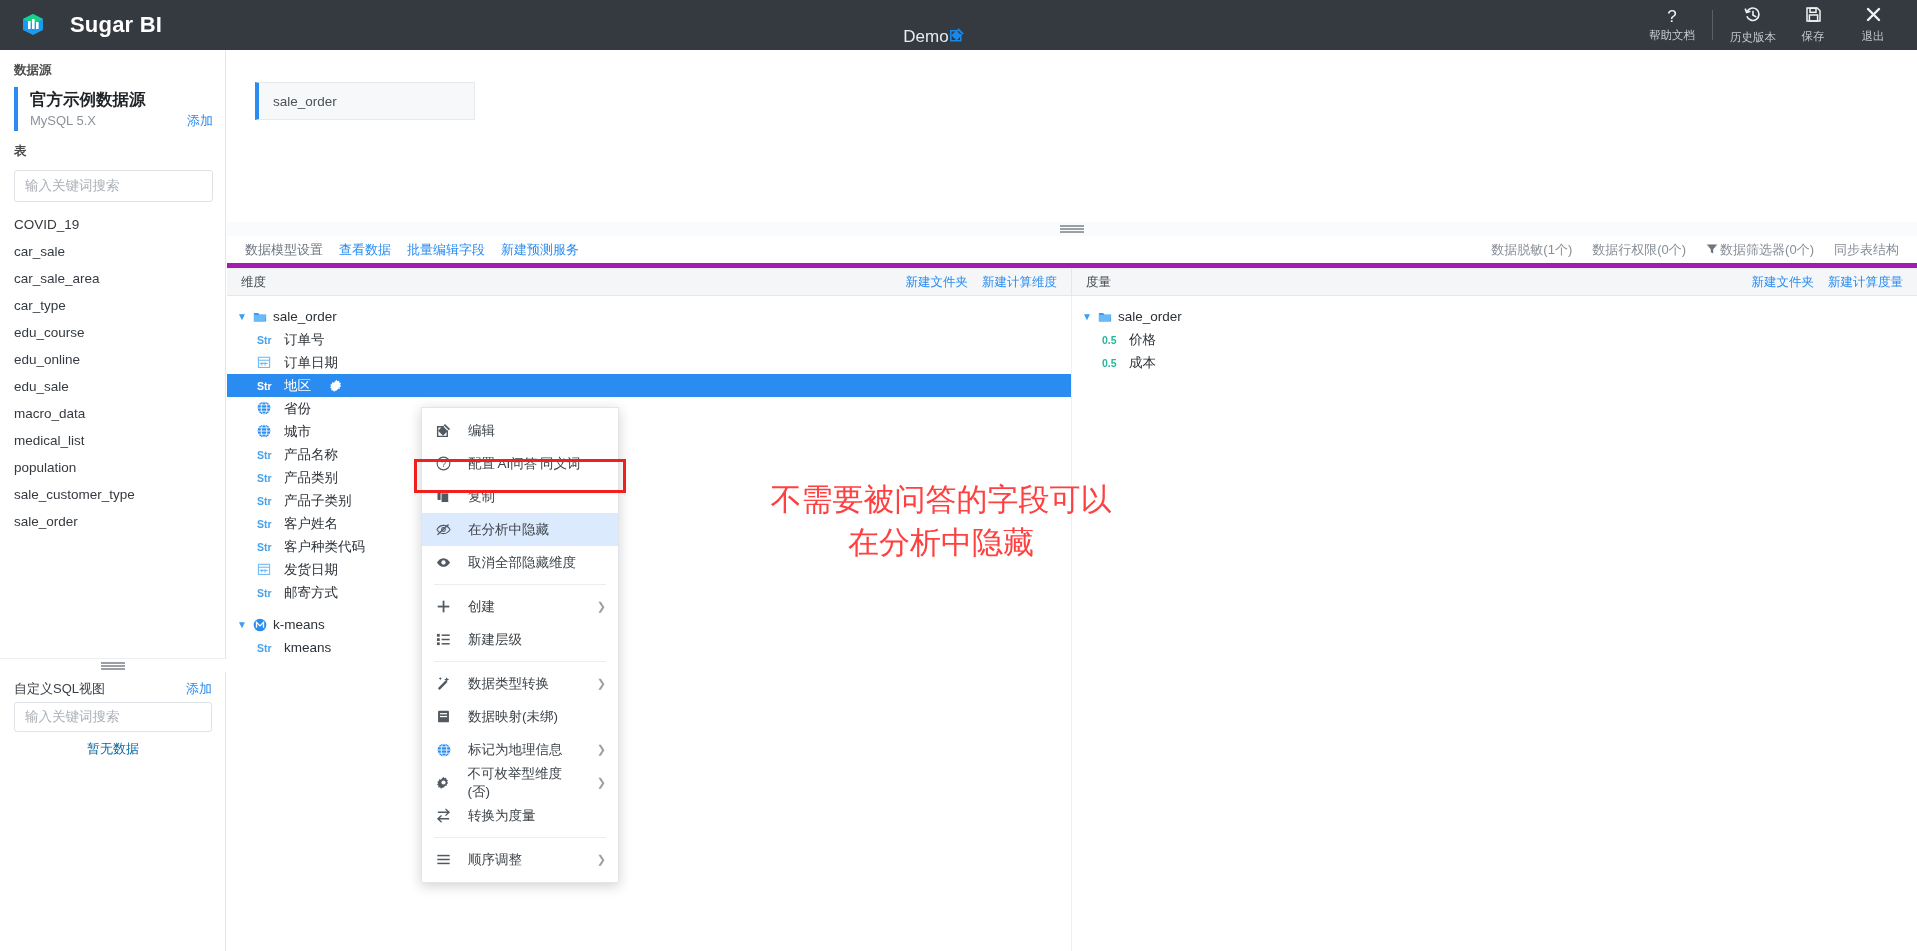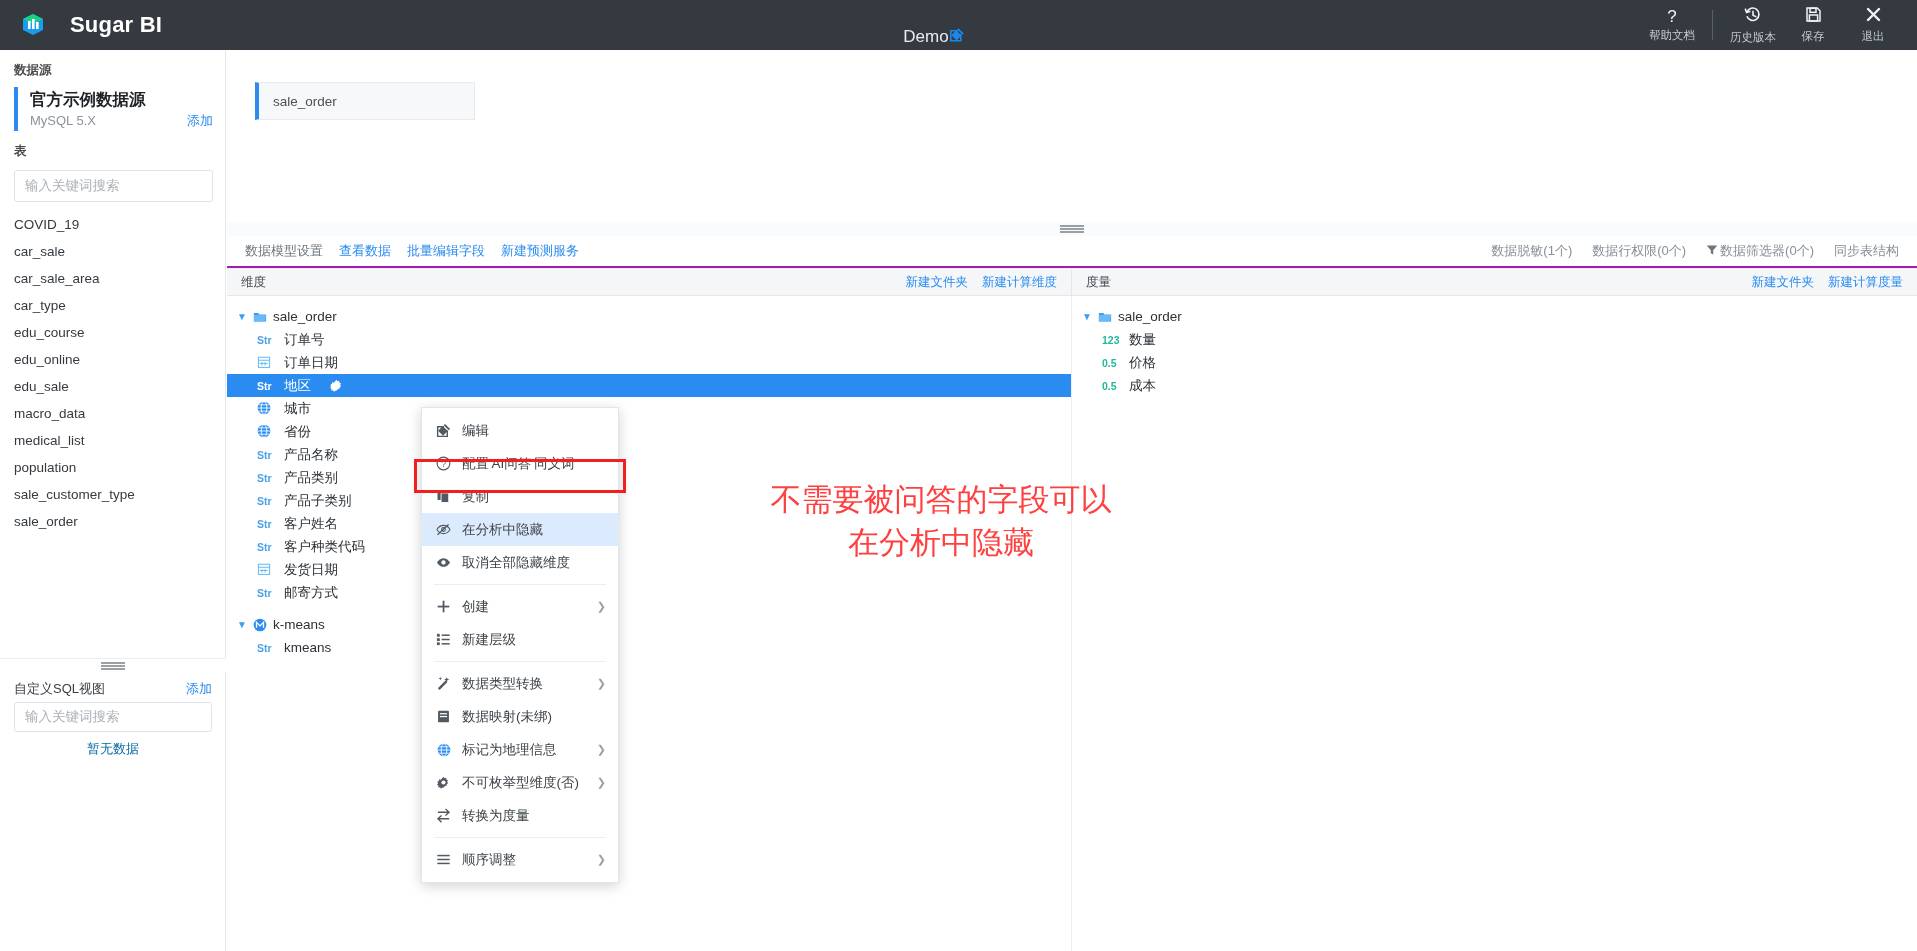--- a/index.html
+++ b/index.html
@@ -116,21 +116,21 @@
     position: absolute; left: 227px; top: 222px;
     width: 1690px; height: 14px; background: #fafbfc;
     display: flex; align-items: center; justify-content: center;
     cursor: row-resize;
   }
 
   
   .model-toolbar {
     position: absolute; left: 227px; top: 236px;
     width: 1690px; height: 32px;
-    background: #ffffff; border-bottom: 2px solid #a21caf;
+    background: #ffffff; border-bottom: 5px solid #a21caf;
     display: flex; padding: 0 18px;
   }
   .mt-left { display: flex; align-items: center; gap: 16px; }
   .mt-right { margin-left: auto; display: flex; align-items: center; gap: 20px; }
   .mt-static { font-size: 13px; color: #6c757d; }
   .mt-link { font-size: 13px; color: #2a8cf0; cursor: pointer; }
   .mt-right .mt-static { color: #868e96; }
   .filter-icon { margin-right: 2px; display: inline-block; vertical-align: -1px; }
 
   
@@ -171,21 +171,21 @@
     position: absolute; left: 421px; top: 407px;
     width: 198px;
     background: #ffffff;
     border: 1px solid #e2e5e9;
     box-shadow: 0 3px 12px rgba(0,0,0,.18);
     padding: 6px 0 6px 0;
     z-index: 30;
   }
   .ctx-item {
     height: 33px; display: flex; align-items: center;
-    padding: 0 12px 0 14px; gap: 11px;
+    padding: 0 12px 0 14px; gap: 17px;
     font-size: 13.5px; color: #3d4349; cursor: pointer;
   }
   .ctx-item.active { background: #dbeafd; }
   .ctx-ico { width: 15px; display: inline-flex; justify-content: center; color: #525960; }
   .ctx-arrow { margin-left: auto; color: #9aa0a6; font-size: 11px; }
   .ctx-sep { height: 1px; background: #eceef1; margin: 5px 12px; }
   .ctx-highlight {
     position: absolute; left: 414px; top: 459px;
     width: 212px; height: 34px;
     border: 3px solid #f21f1f; z-index: 31; pointer-events: none;
@@ -382,30 +382,30 @@
         </svg>
       </span>
     </div>
     <div class="tree-row field">
       <span class="type-str"><svg width="14" height="14" viewBox="0 0 16 16">
           <circle cx="8" cy="8" r="7.2" fill="#2a8cf0"></circle>
           <ellipse cx="8" cy="8" rx="3.2" ry="7.2" fill="none" stroke="#fff" stroke-width="1"></ellipse>
           <line x1="1" y1="8" x2="15" y2="8" stroke="#fff" stroke-width="1"></line>
           <path d="M2.4 4.4h11.2M2.4 11.6h11.2" stroke="#fff" stroke-width="1"></path>
         </svg></span>
-      <span class="node-label">城市</span>
+      <span class="node-label">省份</span>
     </div>
     <div class="tree-row field">
       <span class="type-str"><svg width="14" height="14" viewBox="0 0 16 16">
           <circle cx="8" cy="8" r="7.2" fill="#2a8cf0"></circle>
           <ellipse cx="8" cy="8" rx="3.2" ry="7.2" fill="none" stroke="#fff" stroke-width="1"></ellipse>
           <line x1="1" y1="8" x2="15" y2="8" stroke="#fff" stroke-width="1"></line>
           <path d="M2.4 4.4h11.2M2.4 11.6h11.2" stroke="#fff" stroke-width="1"></path>
         </svg></span>
-      <span class="node-label">省份</span>
+      <span class="node-label">城市</span>
     </div>
     <div class="tree-row field">
       <span class="type-str">Str</span>
       <span class="node-label">产品名称</span>
     </div>
     <div class="tree-row field">
       <span class="type-str">Str</span>
       <span class="node-label">产品类别</span>
     </div>
     <div class="tree-row field">
@@ -464,24 +464,20 @@
       <span class="caret">▼</span>
       <span class="folder-icon">
         <svg width="14" height="14" viewBox="0 0 16 16">
           <path d="M1 3.4h5l1.3 1.6H15v8.2H1Z" fill="#3b9cf5"></path>
           <path d="M1 5.6h14l-1.4 7.6H1Z" fill="#6cb9f7"></path>
         </svg>
       </span>
       <span class="node-label">sale_order</span>
     </div>
     <div class="tree-row field">
-      <span class="type-num">123</span>
-      <span class="node-label">数量</span>
-    </div>
-    <div class="tree-row field">
       <span class="type-dec">0.5</span>
       <span class="node-label">价格</span>
     </div>
     <div class="tree-row field">
       <span class="type-dec">0.5</span>
       <span class="node-label">成本</span>
     </div>
   </div>
 
 <div class="ctxmenu" id="ctxmenu">

